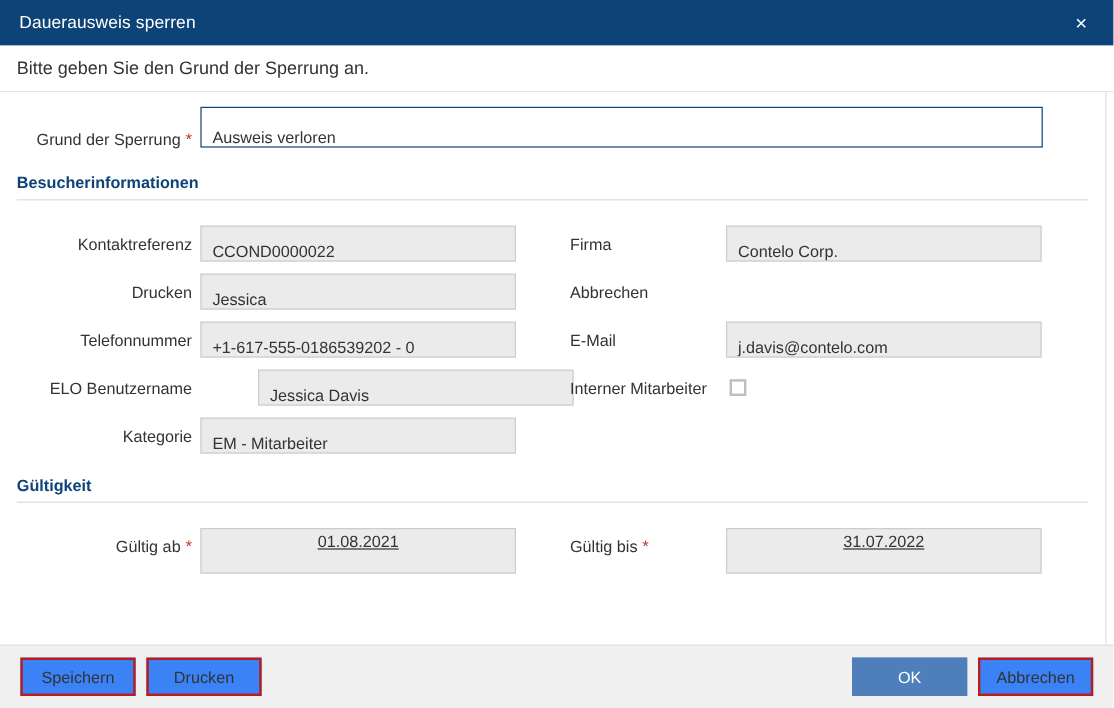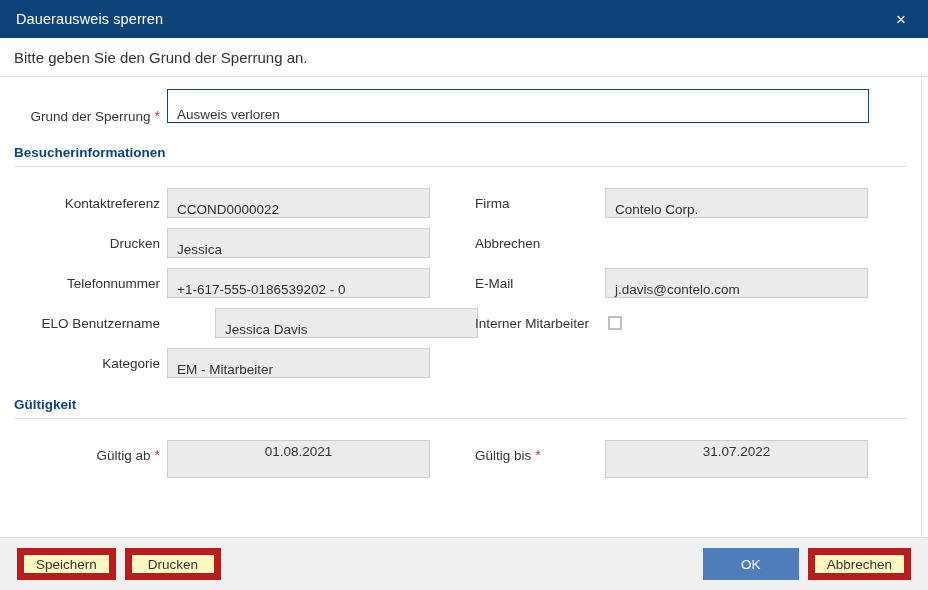--- a/index.html
+++ b/index.html
@@ -93,21 +93,21 @@
     background: #ebebeb;
     border: 1px solid #cccccc;
     display: flex;
     align-items: flex-end;
     padding: 0 9px;
     font-size: 13.5px;
     color: #333333;
     white-space: nowrap;
     overflow: hidden;
   }
-  .field.center { justify-content: center; padding: 18px; }
+  .field.center { justify-content: center; padding: 18px; text-decoration: underline; }
   .field.editable {
     background: #ffffff;
     border: 1px solid #0d4377;
   }
 
   
   .reason-label {
     position: absolute;
     left: 0; top: 24px;
     width: 160px;
@@ -168,22 +168,22 @@
     display: flex;
     align-items: center;
     justify-content: space-between;
     padding: 0 17px;
   }
   .footer-group { display: flex; gap: 9px; }
   .btn {
     min-width: 96px;
     height: 32px;
     padding: 0 12px;
-    background: #fef9c3;
-    border: 7px solid #b91c1c;
+    background: #3b82f6;
+    border: 2px solid #b91c1c;
     font-size: 13.5px;
     color: #333333;
     display: flex;
     align-items: center;
     justify-content: center;
     cursor: pointer;
     font-family: "Liberation Sans", sans-serif;
   }
   .btn.primary {
     background: #4e7fbb;

